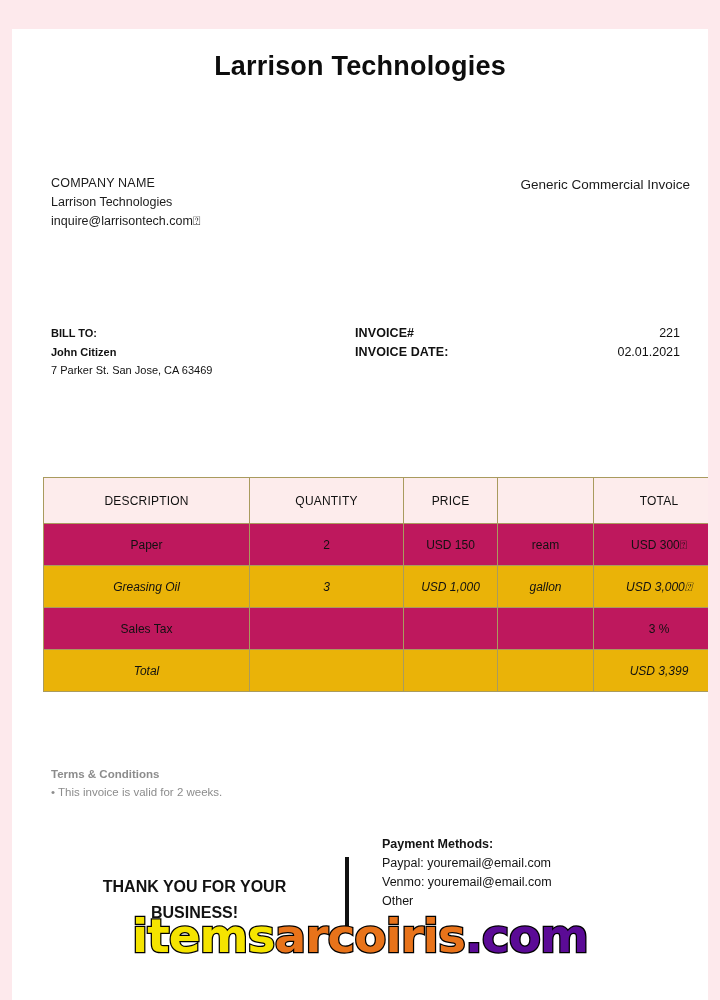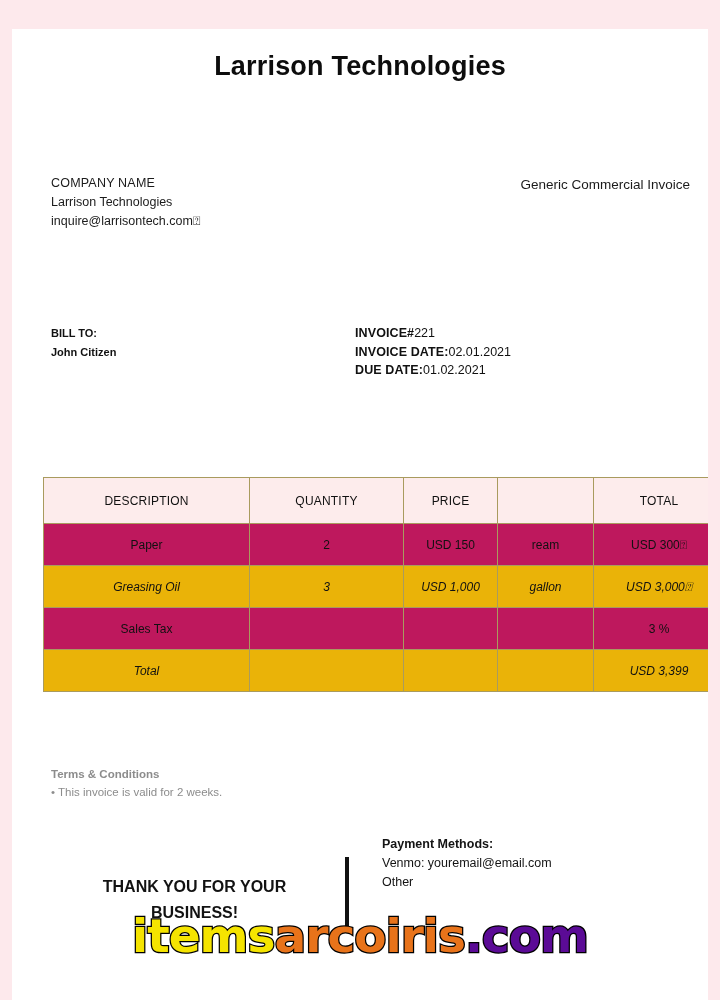--- a/index.html
+++ b/index.html
@@ -62,20 +62,21 @@
   .meta-block {
     position: absolute;
     left: 343px;
     top: 295px;
     width: 325px;
     font-size: 12.5px;
     color: #111;
   }
   .meta-row {
     display: flex;
+    justify-content: space-between;
     line-height: 18.5px;
   }
   .meta-row .label { font-weight: bold; letter-spacing: 0.1px; }
   .meta-row .value { font-weight: normal; }
 
   table.items {
     position: absolute;
     left: 31px;
     top: 448px;
     width: 636px;
@@ -175,35 +176,32 @@
     <div class="cname-label">COMPANY NAME</div>
     <div>Larrison Technologies</div>
     <div>inquire@larrisontech.com⍰</div>
   </div>
 
   <div class="invoice-kind">Generic Commercial Invoice</div>
 
   <div class="billto-block">
     <div class="b">BILL TO:</div>
     <div class="b">John Citizen</div>
+    <div>7 Parker St. San Jose, CA 63469</div>
   </div>
 
   <div class="meta-block">
     <div class="meta-row">
       <span class="label">INVOICE#</span>
       <span class="value">221</span>
     </div>
     <div class="meta-row">
       <span class="label">INVOICE DATE:</span>
       <span class="value">02.01.2021</span>
     </div>
-    <div class="meta-row">
-      <span class="label">DUE DATE:</span>
-      <span class="value">01.02.2021</span>
-    </div>
   </div>
 
   <table class="items">
     <thead>
       <tr>
         <th class="col-desc">DESCRIPTION</th>
         <th class="col-qty">QUANTITY</th>
         <th class="col-price">PRICE</th>
         <th class="col-unit"></th>
         <th class="col-total">TOTAL</th>
@@ -248,20 +246,21 @@
 
   <div class="thanks">
     <div>THANK YOU FOR YOUR</div>
     <div>BUSINESS!</div>
   </div>
 
   <div class="vdivider"></div>
 
   <div class="payments">
     <div class="pm-title">Payment Methods:</div>
+    <div>Paypal:  youremail@email.com</div>
     <div>Venmo: youremail@email.com</div>
     <div>Other</div>
   </div>
 
 </div>
 
 <div class="watermark">
   <span class="wm-a">items</span><span class="wm-b">arcoiris</span><span class="wm-c">.com</span>
 </div>
 

